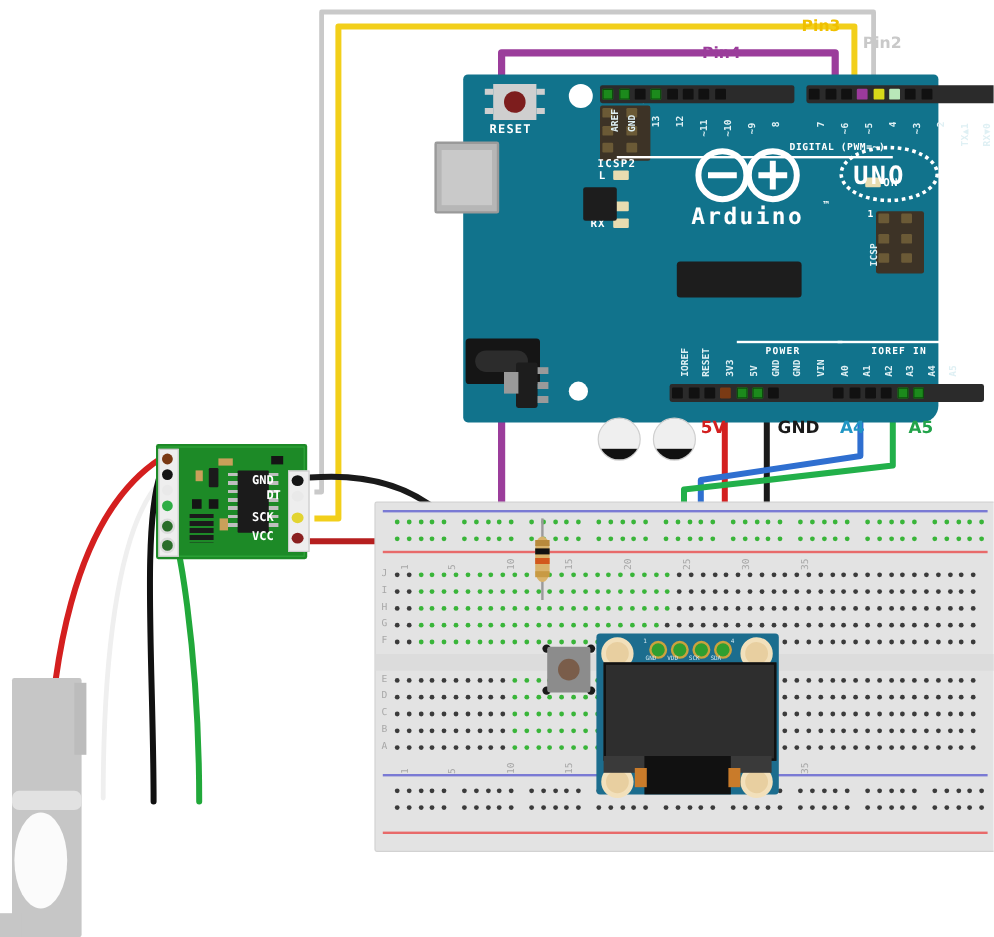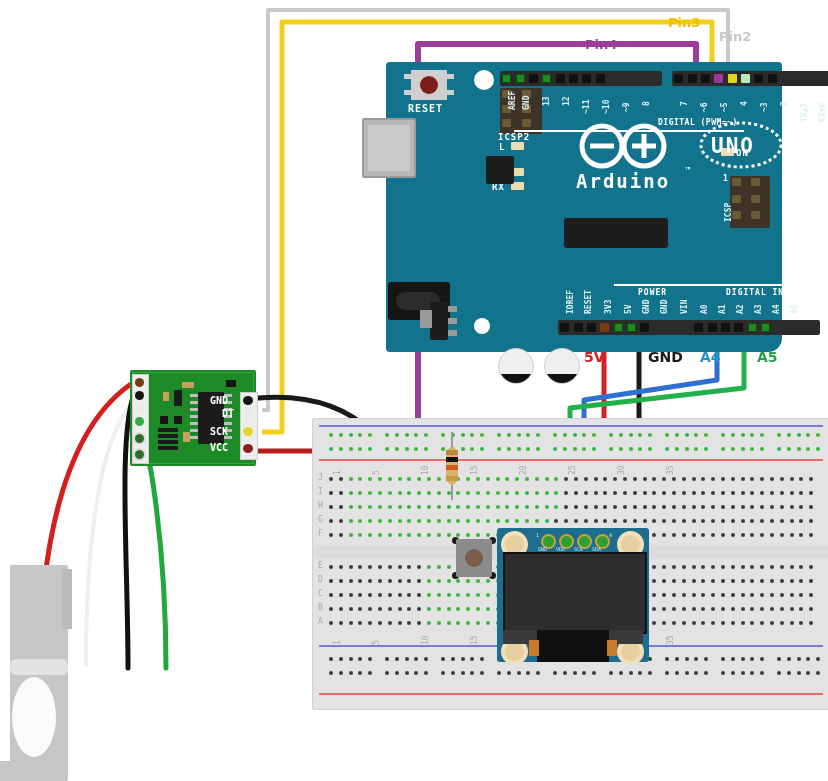--- a/index.html
+++ b/index.html
@@ -338,21 +338,21 @@
     <span class="pin g"></span>
     <span class="pin g"></span>
   </div>
   <div class="ptxt" style="left:314px;top:252px;">A0</div>
   <div class="ptxt" style="left:332px;top:252px;">A1</div>
   <div class="ptxt" style="left:350px;top:252px;">A2</div>
   <div class="ptxt" style="left:368px;top:252px;">A3</div>
   <div class="ptxt" style="left:386px;top:252px;">A4</div>
   <div class="ptxt" style="left:404px;top:252px;">A5</div>
   <div class="wline" style="left:312px;top:222px;width:100px;"></div>
-  <div class="boardtxt" style="left:340px;top:226px;font-size:8px;">DIGITAL IN</div>
+  <div class="boardtxt" style="left:340px;top:226px;font-size:8px;">IOREF IN</div>
 </div>
 
 <div class="abs" id="bb">
 
   <div class="rail railblue" style="left:6px;top:6px;width:504px;"></div>
   <div class="rail railred" style="left:6px;top:40px;width:504px;"></div>
 
   <div class="rail railblue" style="left:6px;top:226px;width:504px;"></div>
   <div class="rail railred" style="left:6px;top:274px;width:504px;"></div>
 

